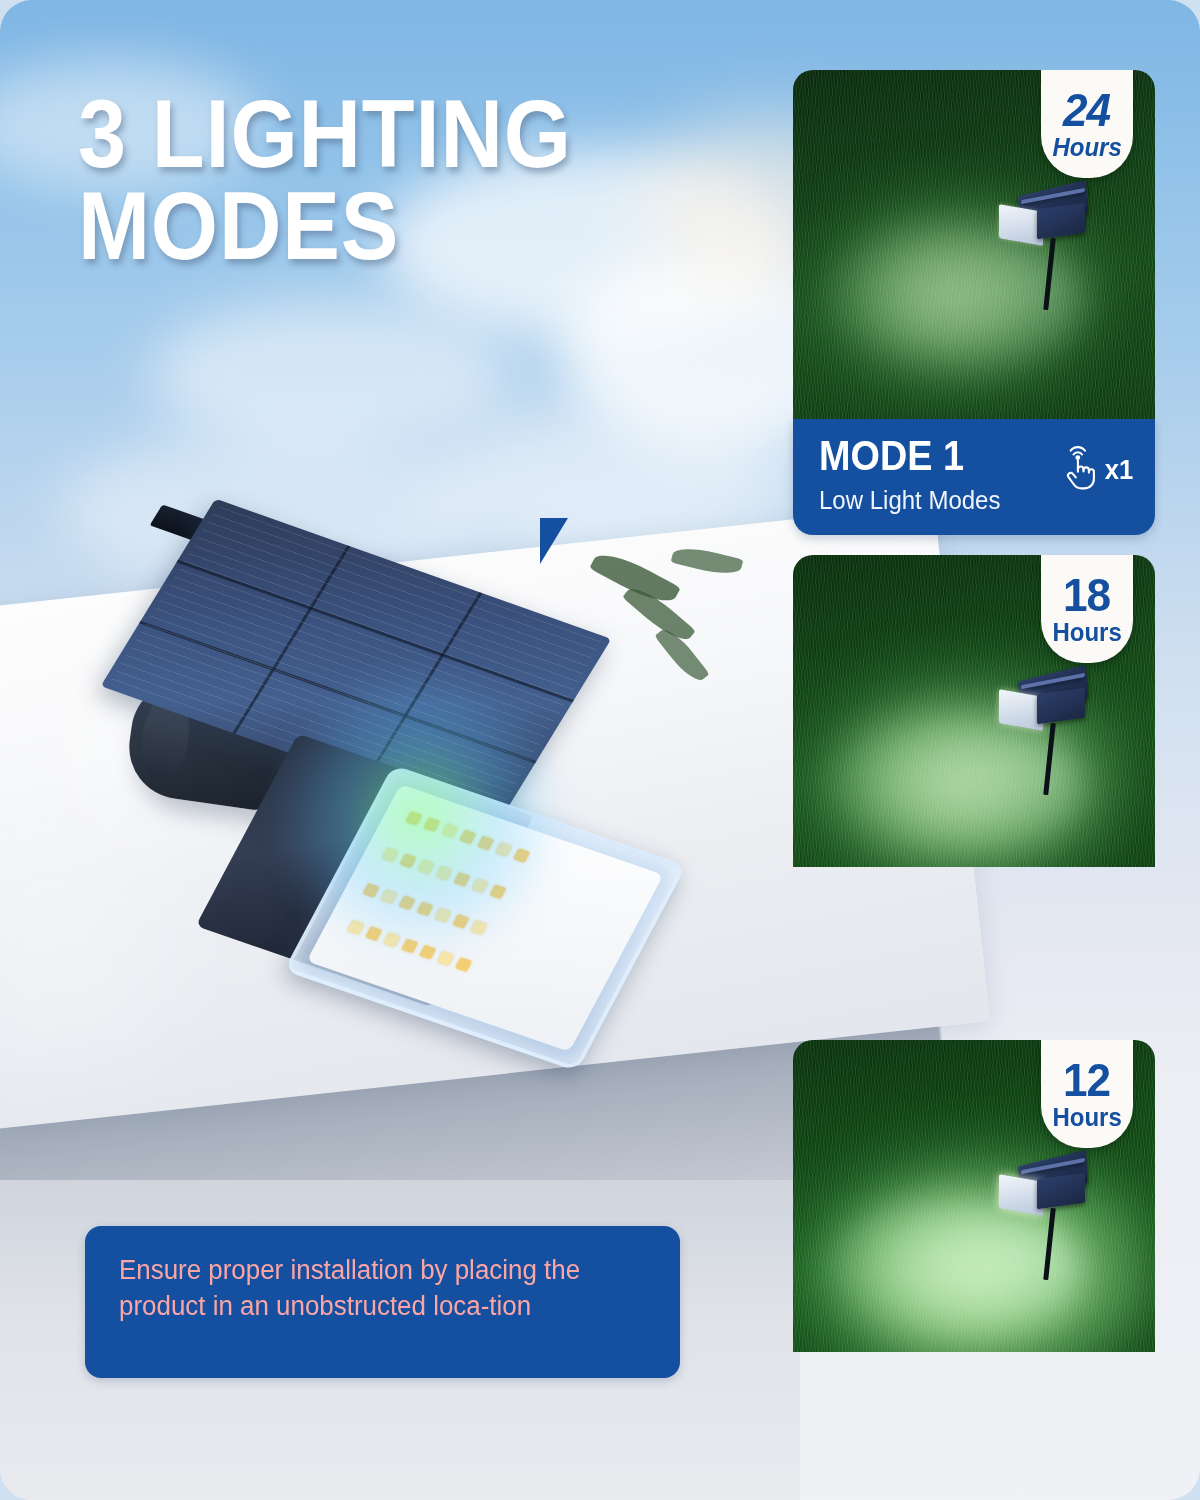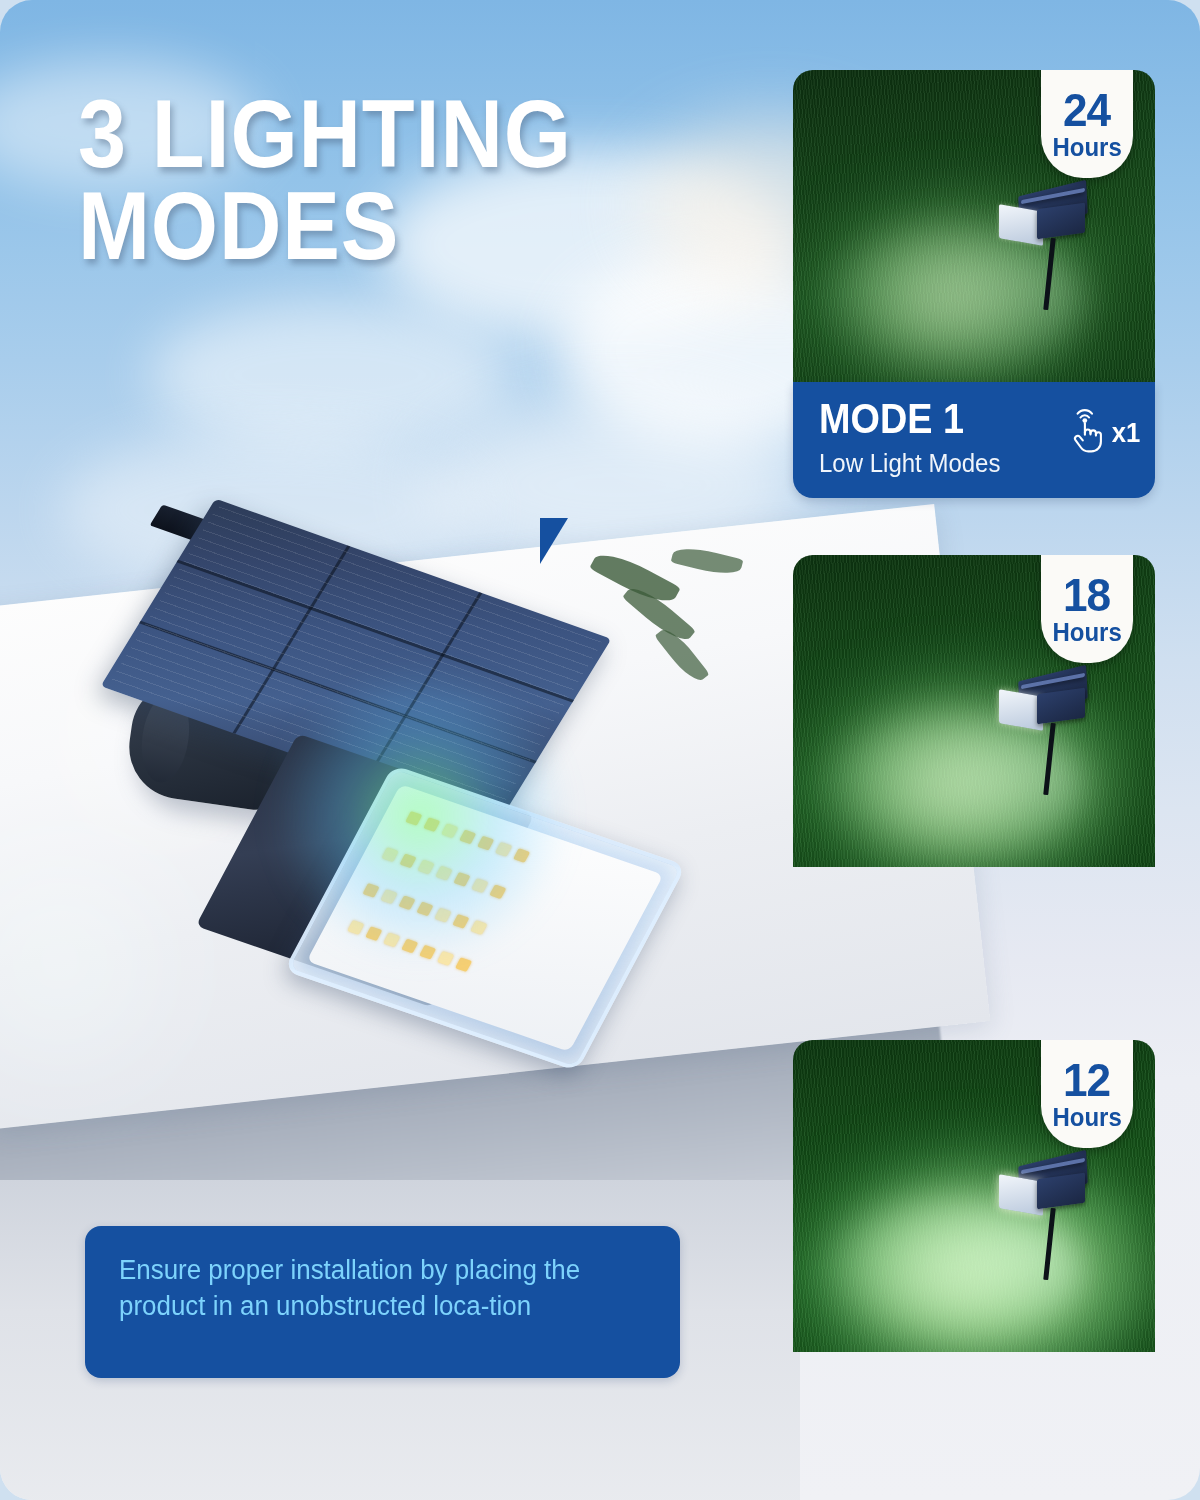--- a/index.html
+++ b/index.html
@@ -114,21 +114,21 @@
     position:absolute;left:150px;top:120px;width:300px;height:300px;
     background:radial-gradient(circle,rgba(120,255,140,.55) 0%,rgba(90,200,255,.30) 38%,rgba(255,255,255,0) 70%);
     filter:blur(14px);pointer-events:none;
   }
   .leaf{position:absolute;background:#3c5b3a;border-radius:60% 10% 60% 10%;}
 
   
   .infobox{
     position:absolute;left:85px;top:1226px;width:595px;height:152px;
     background:#1550a0;border-radius:16px;
-    padding:26px 34px;color:#7dd3fc;
+    padding:26px 34px;color:#fca5a5;
     box-shadow:0 3px 10px rgba(30,60,110,.22);
   }
   .infobox p{font-size:27px;line-height:1.34;transform:scaleX(.96);transform-origin:left;}
 
   
   .card{position:absolute;left:793px;width:362px;border-radius:20px;overflow:visible;}
   .card .photo{
     position:relative;width:362px;border-radius:20px 20px 0 0;overflow:hidden;
   }
   .grass{position:absolute;inset:0;}
@@ -158,21 +158,21 @@
     transform:scaleX(.96);}
 
   .label{
     position:relative;width:362px;height:116px;background:#1550a0;
     border-radius:0 0 20px 20px;padding:16px 26px;color:#fff;
     box-shadow:0 4px 10px rgba(40,60,100,.22);
   }
   .label .lname{font-size:42px;font-weight:bold;line-height:1;transform:scaleX(.9);
     transform-origin:left;letter-spacing:0px;}
   .label .ldesc{font-size:25px;margin-top:9px;transform:scaleX(.96);transform-origin:left;color:#f0f5fb;}
-  .tapwrap{position:absolute;right:14px;top:26px;display:flex;align-items:flex-end;gap:2px;}
+  .tapwrap{position:absolute;right:21px;top:26px;display:flex;align-items:flex-end;gap:2px;}
   .tapwrap .cnt{font-size:27px;font-weight:bold;color:#fff;padding-bottom:5px;transform:scaleX(.95);}
 </style>
 </head>
 <body>
 
 <div class="stage">
 
   <div class="sky"></div>
   <div class="cloud" style="left:380px;top:150px;width:420px;height:190px;opacity:.72;"></div>
   <div class="cloud" style="left:560px;top:250px;width:320px;height:200px;opacity:.8;"></div>
@@ -246,21 +246,21 @@
     </div>
     <div class="glow"></div>
     <div class="leaf" style="left:470px;top:20px;width:90px;height:26px;transform:rotate(28deg);opacity:.8;"></div>
     <div class="leaf" style="left:500px;top:58px;width:78px;height:22px;transform:rotate(40deg);opacity:.75;"></div>
     <div class="leaf" style="left:530px;top:100px;width:64px;height:20px;transform:rotate(52deg);opacity:.7;"></div>
     <div class="leaf" style="left:552px;top:6px;width:70px;height:20px;transform:rotate(14deg);opacity:.7;"></div>
   </div>
 
   <div id="cards">
       <div class="card" style="top: 70px;">
-    <div class="photo" style="height:312px;">
+    <div class="photo" style="height:349px;font-style:italic;">
       <div class="grass" style="background:linear-gradient(170deg,
               rgba(14,52,18,1) 0%,
               rgba(20,70,24,1) 30%,
               rgba(26,85,30,1) 62%,
               rgba(20,72,24,1) 100%);"></div>
       <div class="grasstex"></div>
       <div class="pool" style="left:1.9000000000000004px;top:110.1px;width:304px;height:226px;
            background:radial-gradient(ellipse at 55% 50%,
               rgba(214,255,190,0.4675) 0%,
               rgba(160,235,150,0.32000000000000006) 38%,

